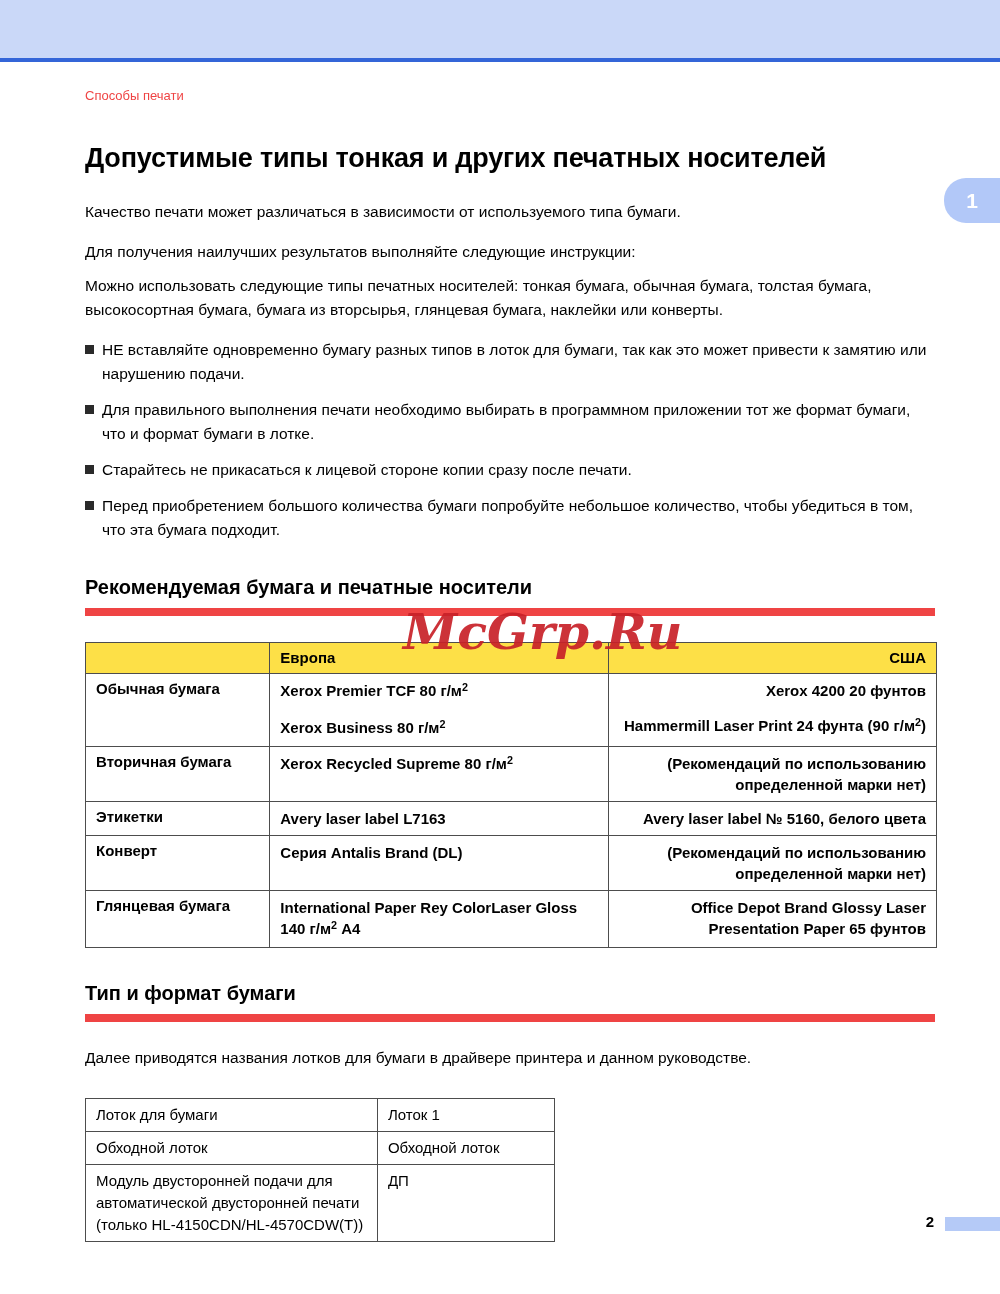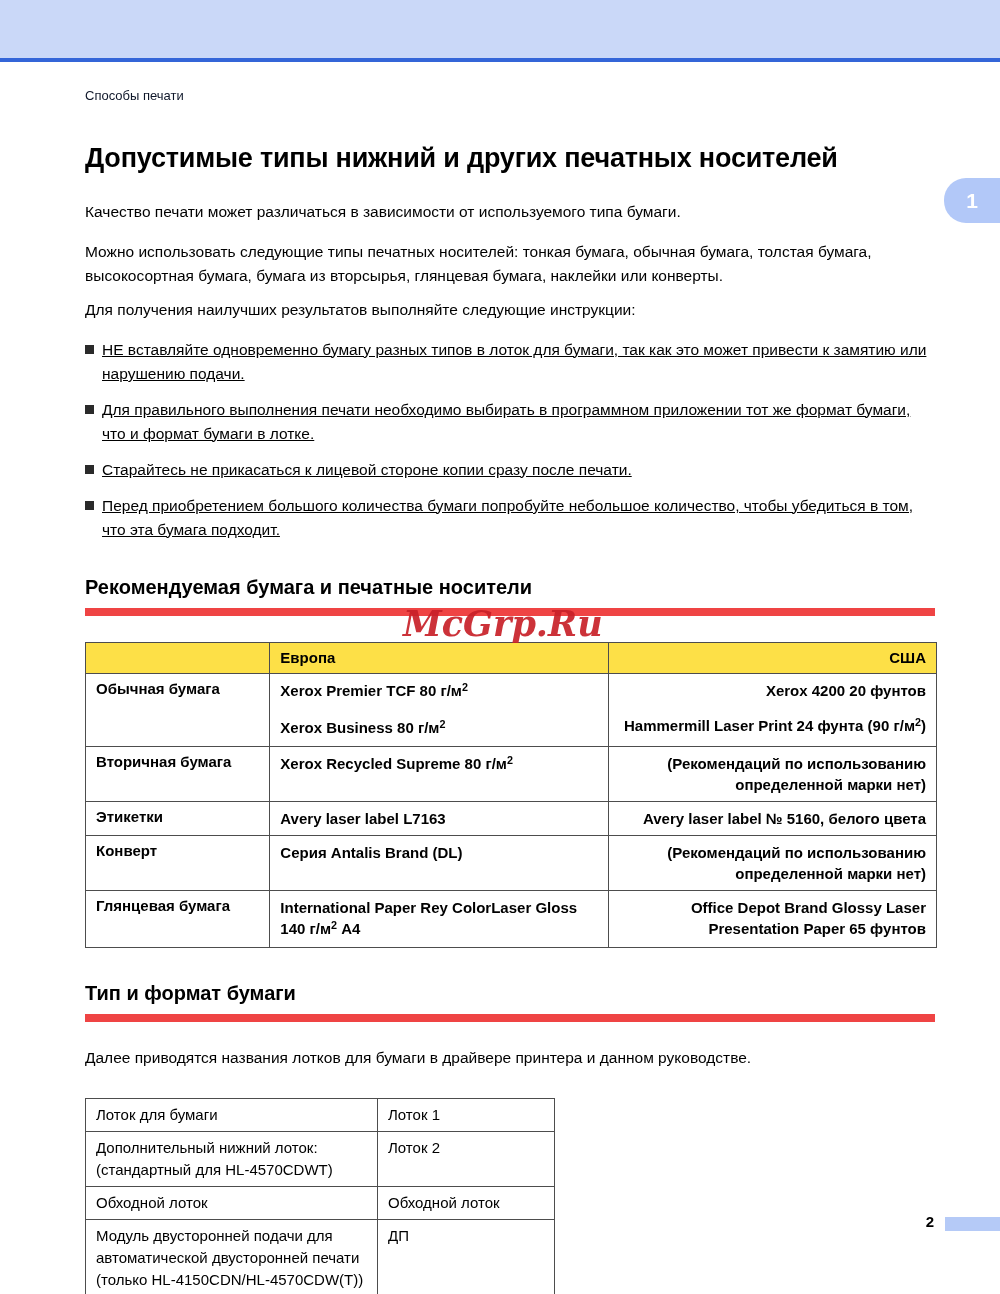--- a/index.html
+++ b/index.html
@@ -3,31 +3,31 @@
 <meta charset="utf-8">
 <style>
   html,body{margin:0;padding:0;}
   body{
     width:1000px;height:1294px;position:relative;overflow:hidden;
     background:#ffffff;color:#000;
     font-family:"Liberation Sans", sans-serif;
   }
   .top-band{height:58px;background:#cad8f8;border-bottom:4px solid #3465d8;}
   .content{margin-left:85px;width:850px;}
-  .running-header{margin-top:26px;font-size:13px;color:#0f172a;}
+  .running-header{margin-top:26px;font-size:13px;color:#ef4444;}
   .page-title{margin-top:40px;font-size:27px;font-weight:bold;letter-spacing:-0.2px;}
   .chapter-badge{
     position:absolute;top:178px;right:0;width:56px;height:45px;
     background:#b2c8f8;border-radius:22px 0 0 22px;
     color:#ffffff;font-size:21px;font-weight:bold;
     display:flex;align-items:center;justify-content:center;
   }
   .para{font-size:15.5px;line-height:24px;margin-top:10px;}
   .para.first{margin-top:26px;}
-  .bullet-list{list-style:none;margin:16px 0 9px 0;padding:0;text-decoration:underline;}
+  .bullet-list{list-style:none;margin:16px 0 9px 0;padding:0;}
   .bullet-list li{display:flex;margin-bottom:12px;font-size:15.5px;line-height:24px;}
   .bullet-square{
     flex:0 0 auto;width:9px;height:9px;background:#2a2a2a;
     margin:7px 8px 0 0;display:inline-block;
   }
   .section-heading{
     margin-top:34px;font-size:20px;font-weight:bold;
     padding-bottom:9px;border-bottom:8px solid #ef4444;
   }
   table{border-collapse:collapse;margin-top:26px;font-size:15px;}
@@ -46,21 +46,21 @@
   .tray-table{margin-top:28px;width:470px;}
   .tray-table td{
     border:1.5px solid #4d4d4d;padding:5px 10px;vertical-align:top;
     text-align:left;line-height:22px;margin-top:12px;
   }
   .tray-table .t-name{width:278px;}
   .tray-table .t-val{width:160px;}
   .watermark{
     position:absolute;left:403px;top:603px;z-index:5;
     font-family:"DejaVu Serif", serif;font-style:italic;font-weight:bold;
-    font-size:35px;color:rgba(200,33,40,0.92);white-space:nowrap;
+    font-size:49px;color:rgba(200,33,40,0.92);white-space:nowrap;
   }
   .page-number{
     position:absolute;top:1213px;right:66px;
     font-size:15px;font-weight:bold;
   }
   .footer-bar{
     position:absolute;top:1217px;right:0;width:55px;height:14px;
     background:#b5caf7;
   }
 </style>
@@ -70,25 +70,25 @@
 <div class="top-band"></div>
 
 <div class="chapter-badge">
   <span>1</span>
 </div>
 
 <div class="content">
 
   <div class="running-header">Способы печати</div>
 
-  <h1 class="page-title" style="margin-bottom:0;">Допустимые типы нижний и других печатных носителей</h1>
+  <h1 class="page-title" style="margin-bottom:0;">Допустимые типы тонкая и других печатных носителей</h1>
 
   <p class="para first">Качество печати может различаться в зависимости от используемого типа бумаги.</p>
+  <p class="para" style="margin-bottom:0;">Для получения наилучших результатов выполняйте следующие инструкции:</p>
   <p class="para" style="margin-bottom:0;">Можно использовать следующие типы печатных носителей: тонкая бумага, обычная бумага, толстая бумага, высокосортная бумага, бумага из вторсырья, глянцевая бумага, наклейки или конверты.</p>
-  <p class="para" style="margin-bottom:0;">Для получения наилучших результатов выполняйте следующие инструкции:</p>
 
   <ul class="bullet-list">
     <li>
       <span class="bullet-square"></span>
       <span>НЕ вставляйте одновременно бумагу разных типов в лоток для бумаги, так как это может привести к замятию или нарушению подачи.</span>
     </li>
     <li>
       <span class="bullet-square"></span>
       <span>Для правильного выполнения печати необходимо выбирать в программном приложении тот же формат бумаги, что и формат бумаги в лотке.</span>
     </li>
@@ -167,24 +167,20 @@
 
   <p class="para" style="margin-top:24px;">Далее приводятся названия лотков для бумаги в драйвере принтера и данном руководстве.</p>
 
   <table class="tray-table">
     <tbody>
       <tr>
         <td class="t-name">Лоток для бумаги</td>
         <td class="t-val">Лоток 1</td>
       </tr>
       <tr>
-        <td class="t-name">Дополнительный нижний лоток: (стандартный для HL-4570CDWT)</td>
-        <td class="t-val">Лоток 2</td>
-      </tr>
-      <tr>
         <td class="t-name">Обходной лоток</td>
         <td class="t-val">Обходной лоток</td>
       </tr>
       <tr>
         <td class="t-name">Модуль двусторонней подачи для автоматической двусторонней печати (только HL-4150CDN/HL-4570CDW(T))</td>
         <td class="t-val">ДП</td>
       </tr>
     </tbody>
   </table>
 

